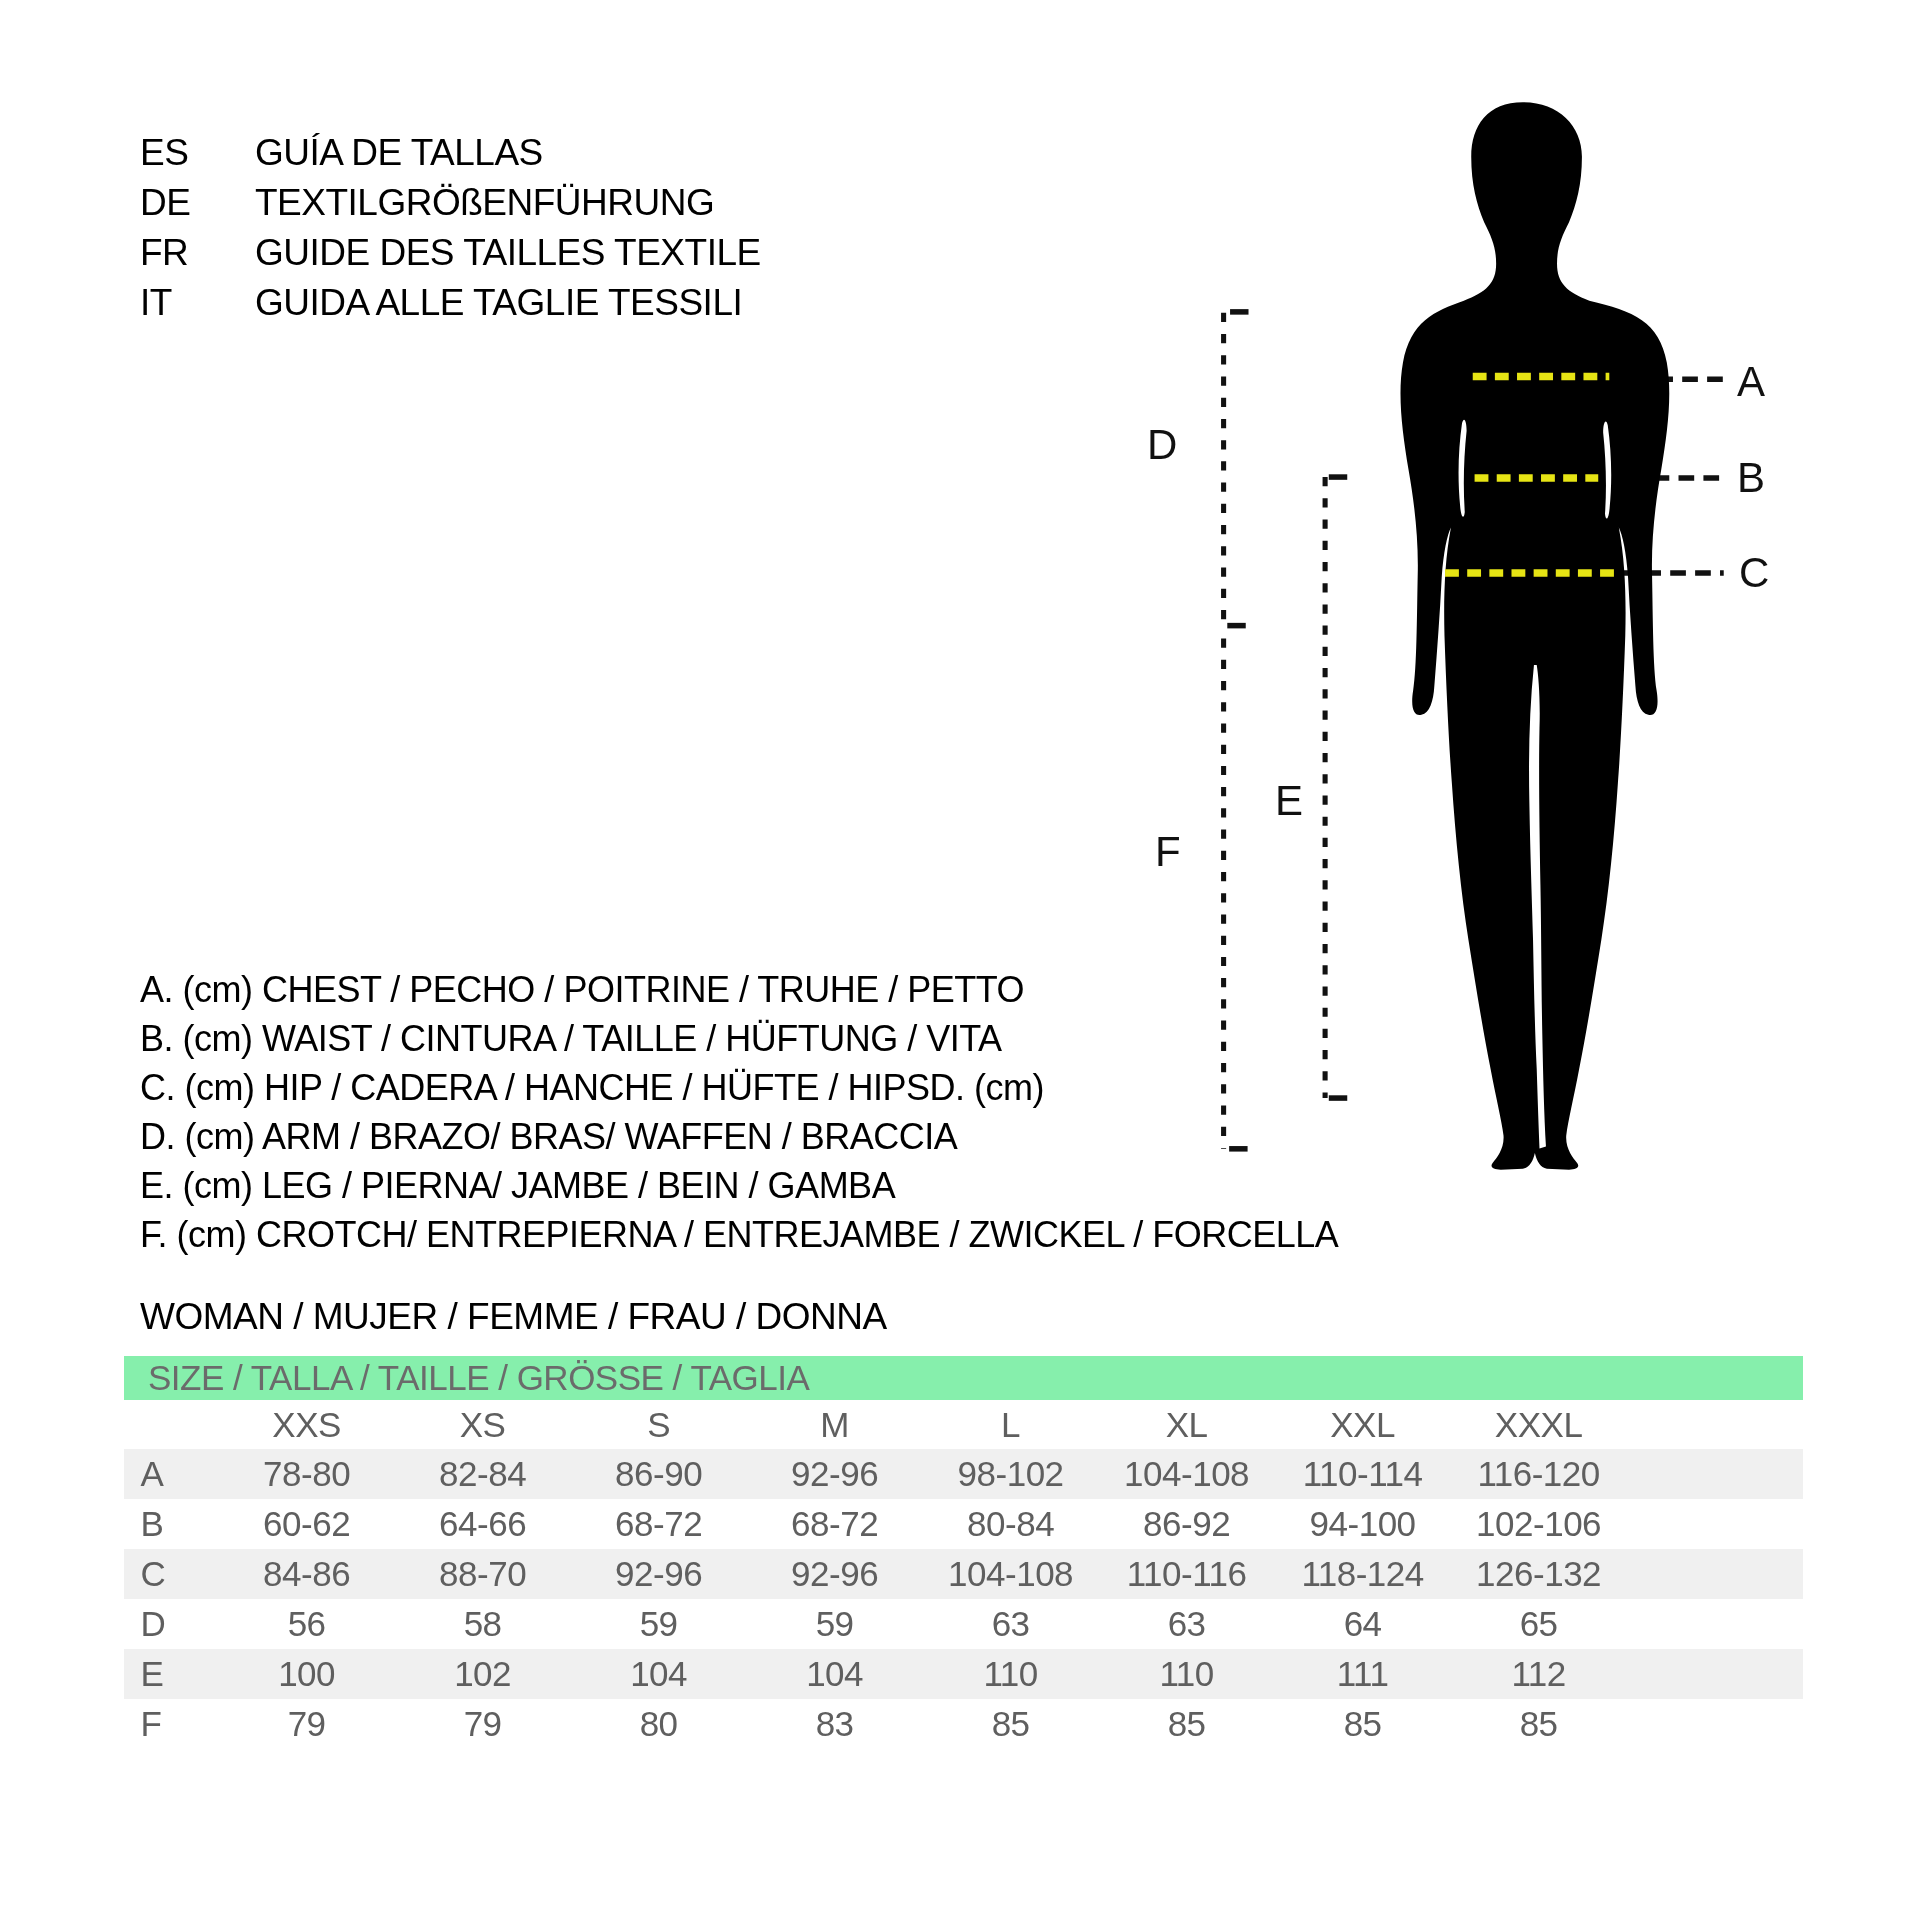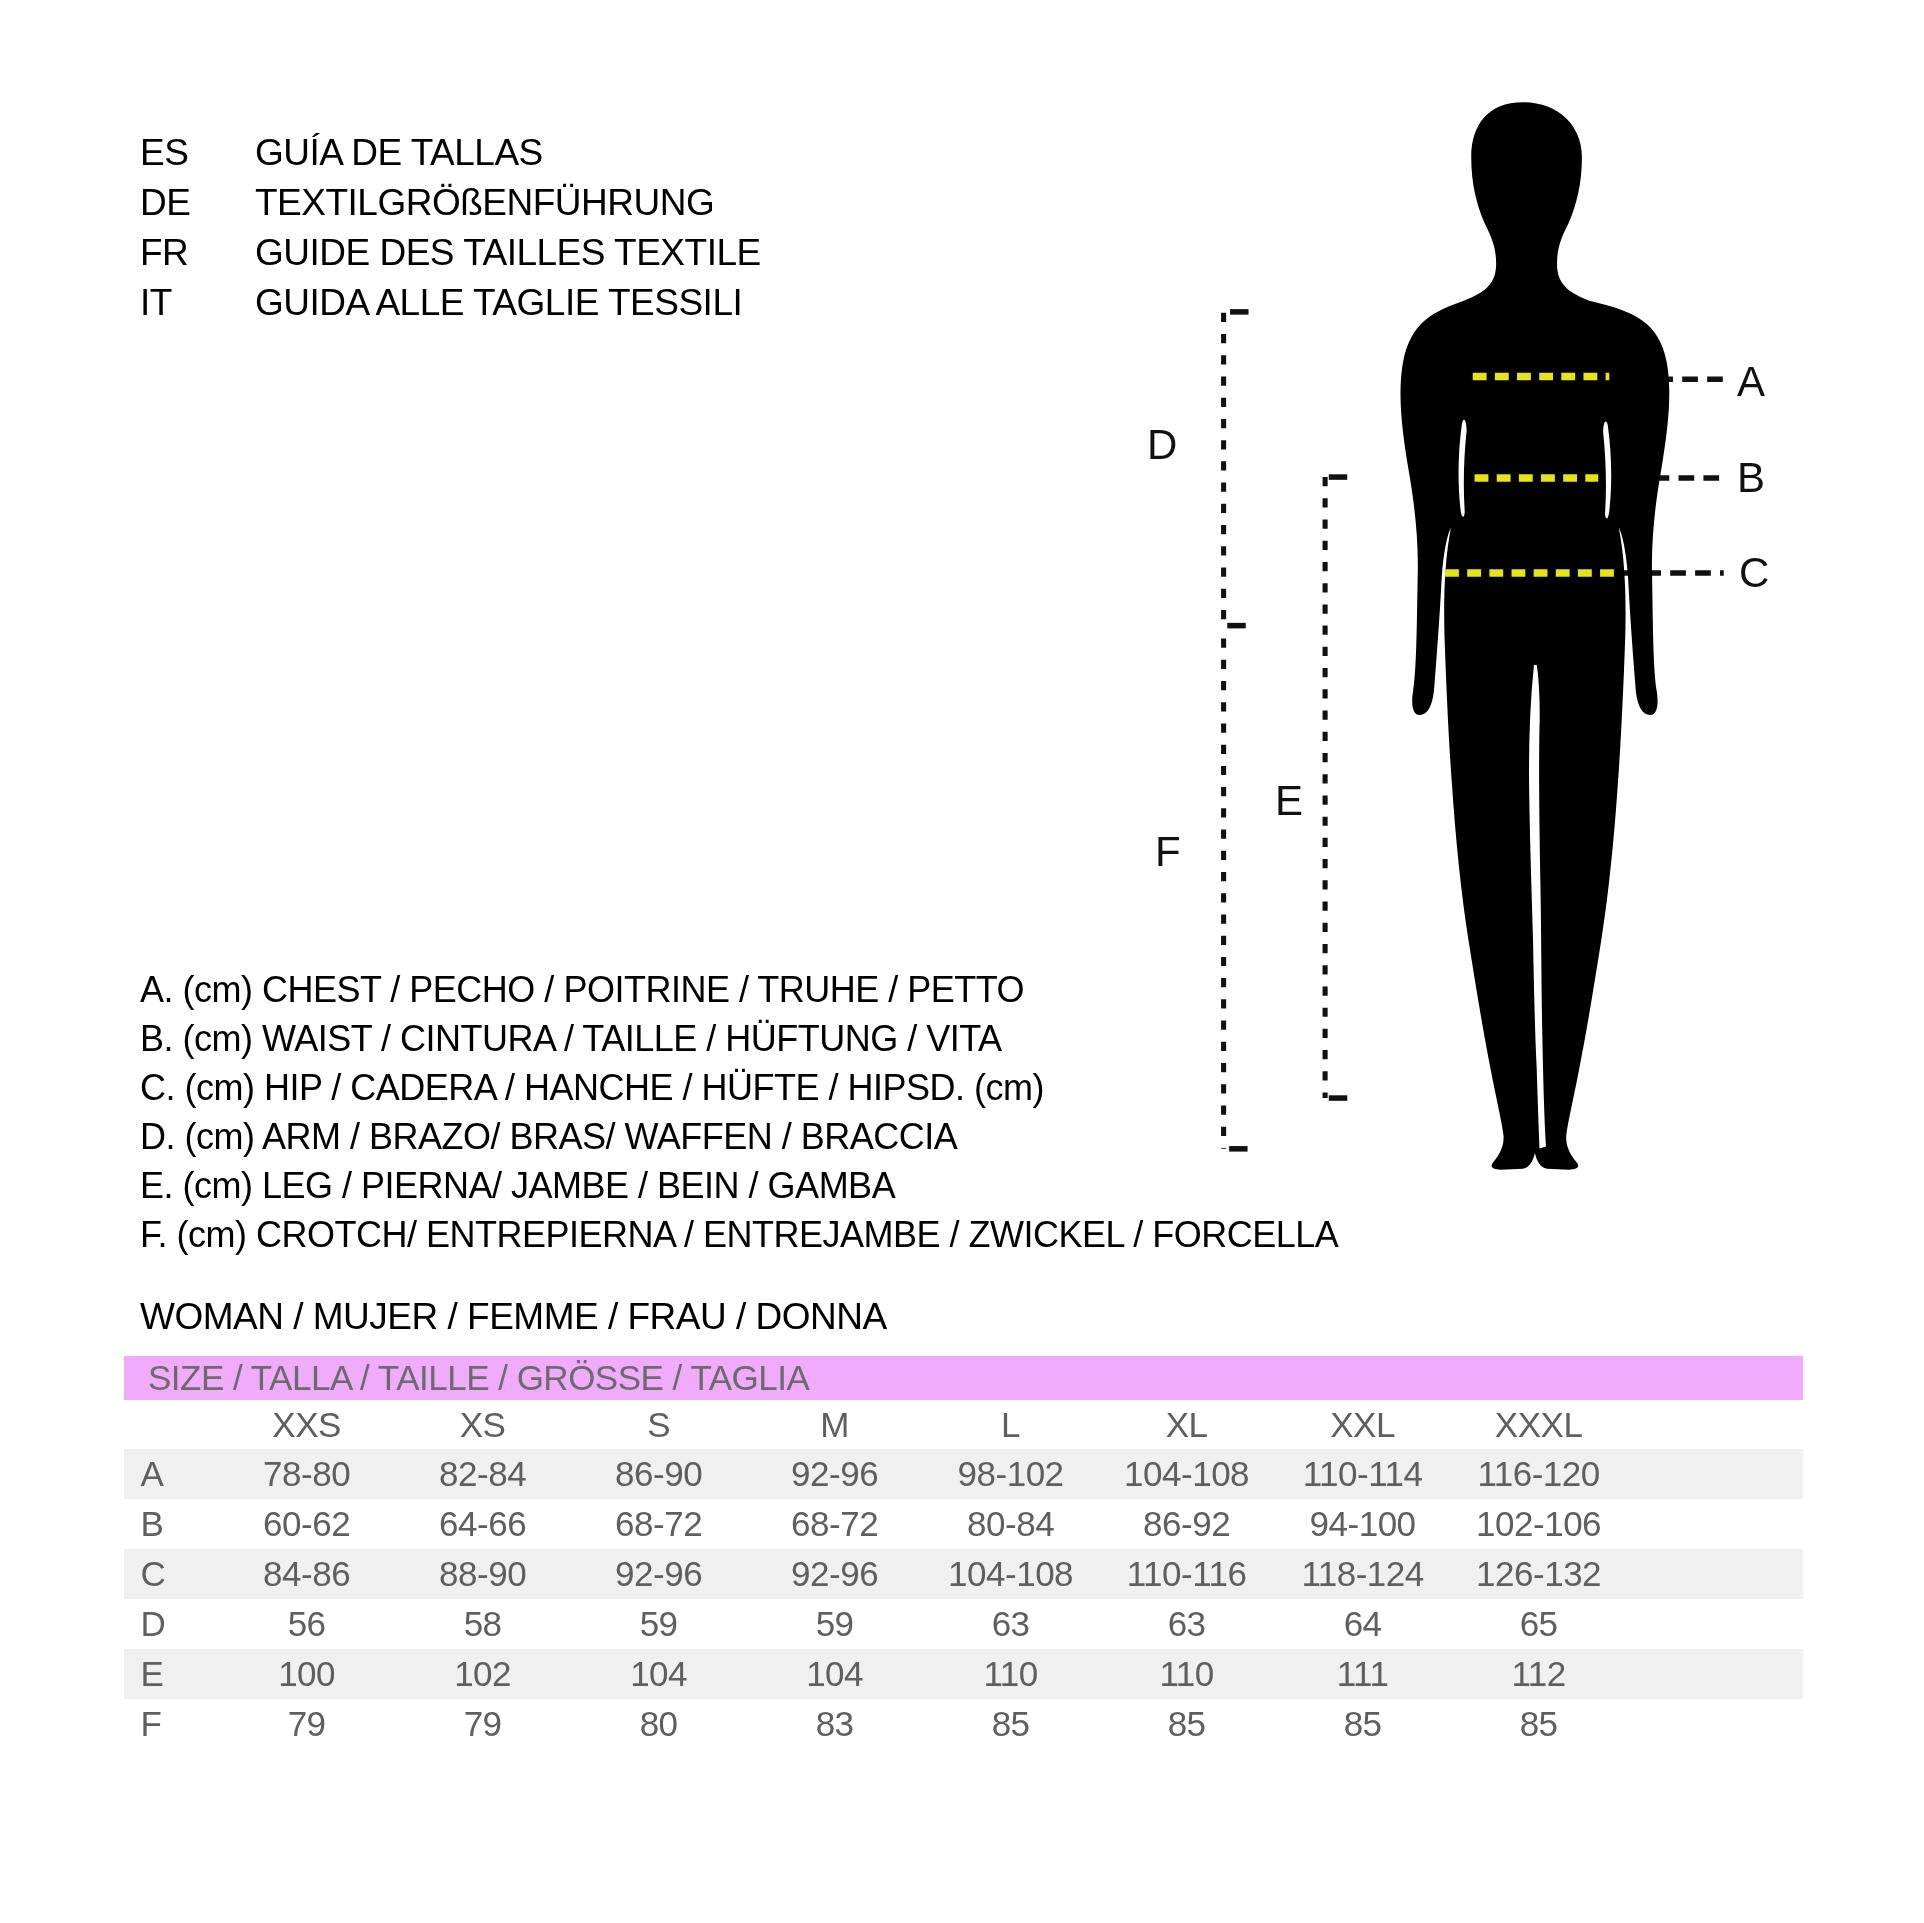--- a/index.html
+++ b/index.html
@@ -21,21 +21,21 @@
 
   
   #legend-block{left:140px;top:965px;}
   .legend-line{height:49px;display:flex;align-items:center;font-size:36px;letter-spacing:-0.5px;white-space:nowrap;}
 
   
   #gender-heading{left:140px;top:1296px;font-size:37px;letter-spacing:-0.5px;white-space:nowrap;}
 
   
   #table-block{left:124px;top:1356px;width:1679px;}
-  #size-bar{height:44px;background:#f0abfc;color:#6b6b6b;font-size:35px;
+  #size-bar{height:44px;background:#86efac;color:#6b6b6b;font-size:35px;
             line-height:44px;padding-left:24px;letter-spacing:-0.5px;}
   table{border-collapse:collapse;width:1679px;table-layout:fixed;}
   th,td{padding:0;font-weight:normal;font-size:35px;color:#5f5f5f;text-align:center;letter-spacing:-0.5px;}
   thead tr{height:49px;}
   tbody tr{height:50px;}
   tbody tr.striped{background:#f0f0f0;}
   .col-label{width:78px;text-align:left;padding-left:16.6px;}
   .col-size{width:176px;}
   .col-fill{width:auto;}
 
@@ -123,21 +123,21 @@
           <td class="col-size">68-72</td>
           <td class="col-size">80-84</td>
           <td class="col-size">86-92</td>
           <td class="col-size">94-100</td>
           <td class="col-size">102-106</td>
           <td class="col-fill"></td>
         </tr>
         <tr class="striped">
           <td class="col-label">C</td>
           <td class="col-size">84-86</td>
-          <td class="col-size">88-90</td>
+          <td class="col-size">88-70</td>
           <td class="col-size">92-96</td>
           <td class="col-size">92-96</td>
           <td class="col-size">104-108</td>
           <td class="col-size">110-116</td>
           <td class="col-size">118-124</td>
           <td class="col-size">126-132</td>
           <td class="col-fill"></td>
         </tr>
         <tr>
           <td class="col-label">D</td>

